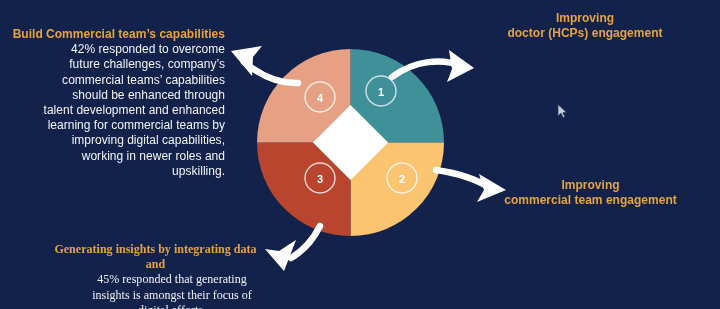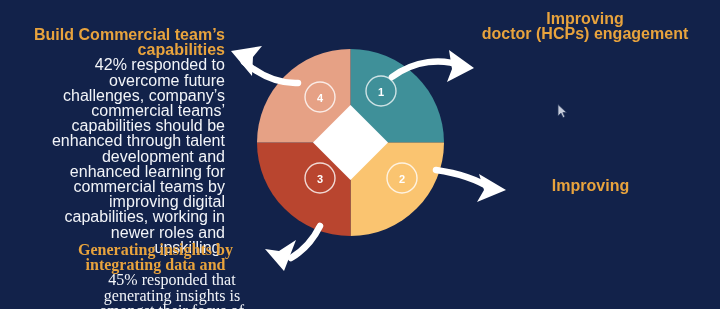--- a/index.html
+++ b/index.html
@@ -17,21 +17,21 @@
     position: relative;
     width: 720px;
     height: 309px;
     background: #12224a;
   }
 
   
   .callout {
     position: absolute;
     color: #ffffff;
-    font-size: 16px;
+    font-size: 12px;
     line-height: 15.2px;
     letter-spacing: 0.02px;
   }
   .callout .heading {
     color: #e8a33d;
     font-weight: bold;
     display: block;
   }
   .callout .body {
     display: block;
@@ -111,20 +111,21 @@
     <span class="body">42% responded to overcome future challenges, company’s commercial teams’ capabilities should be enhanced through talent development and enhanced learning for commercial teams by improving digital capabilities, working in newer roles and upskilling.</span>
   </div>
 
   <div class="callout" id="callout-doctor">
     <span class="heading">Improving</span>
     <span class="heading">doctor (HCPs) engagement</span>
   </div>
 
   <div class="callout" id="callout-commercial">
     <span class="heading">Improving</span>
+    <span class="heading">commercial team engagement</span>
   </div>
 
   <div class="callout" id="callout-insights">
     <span class="heading">Generating insights by integrating data and</span>
     <span class="body">45% responded that generating insights is amongst their focus of digital efforts.</span>
   </div>
 
   <div id="wheel">
     <svg width="187" height="187" viewBox="0 0 187 187" xmlns="http://www.w3.org/2000/svg">
       <defs>

